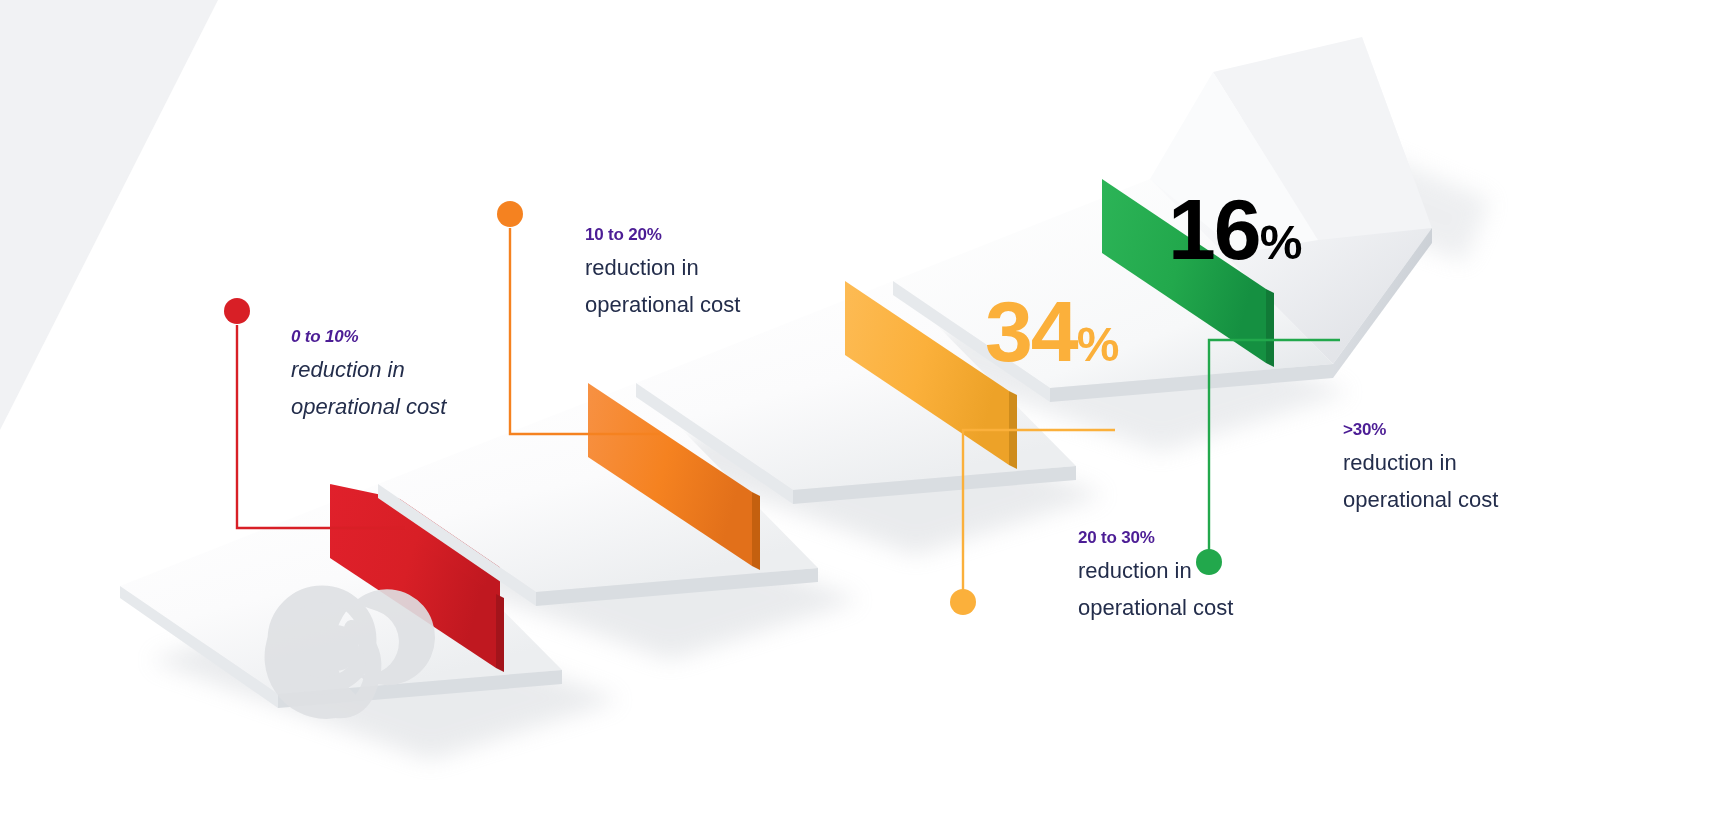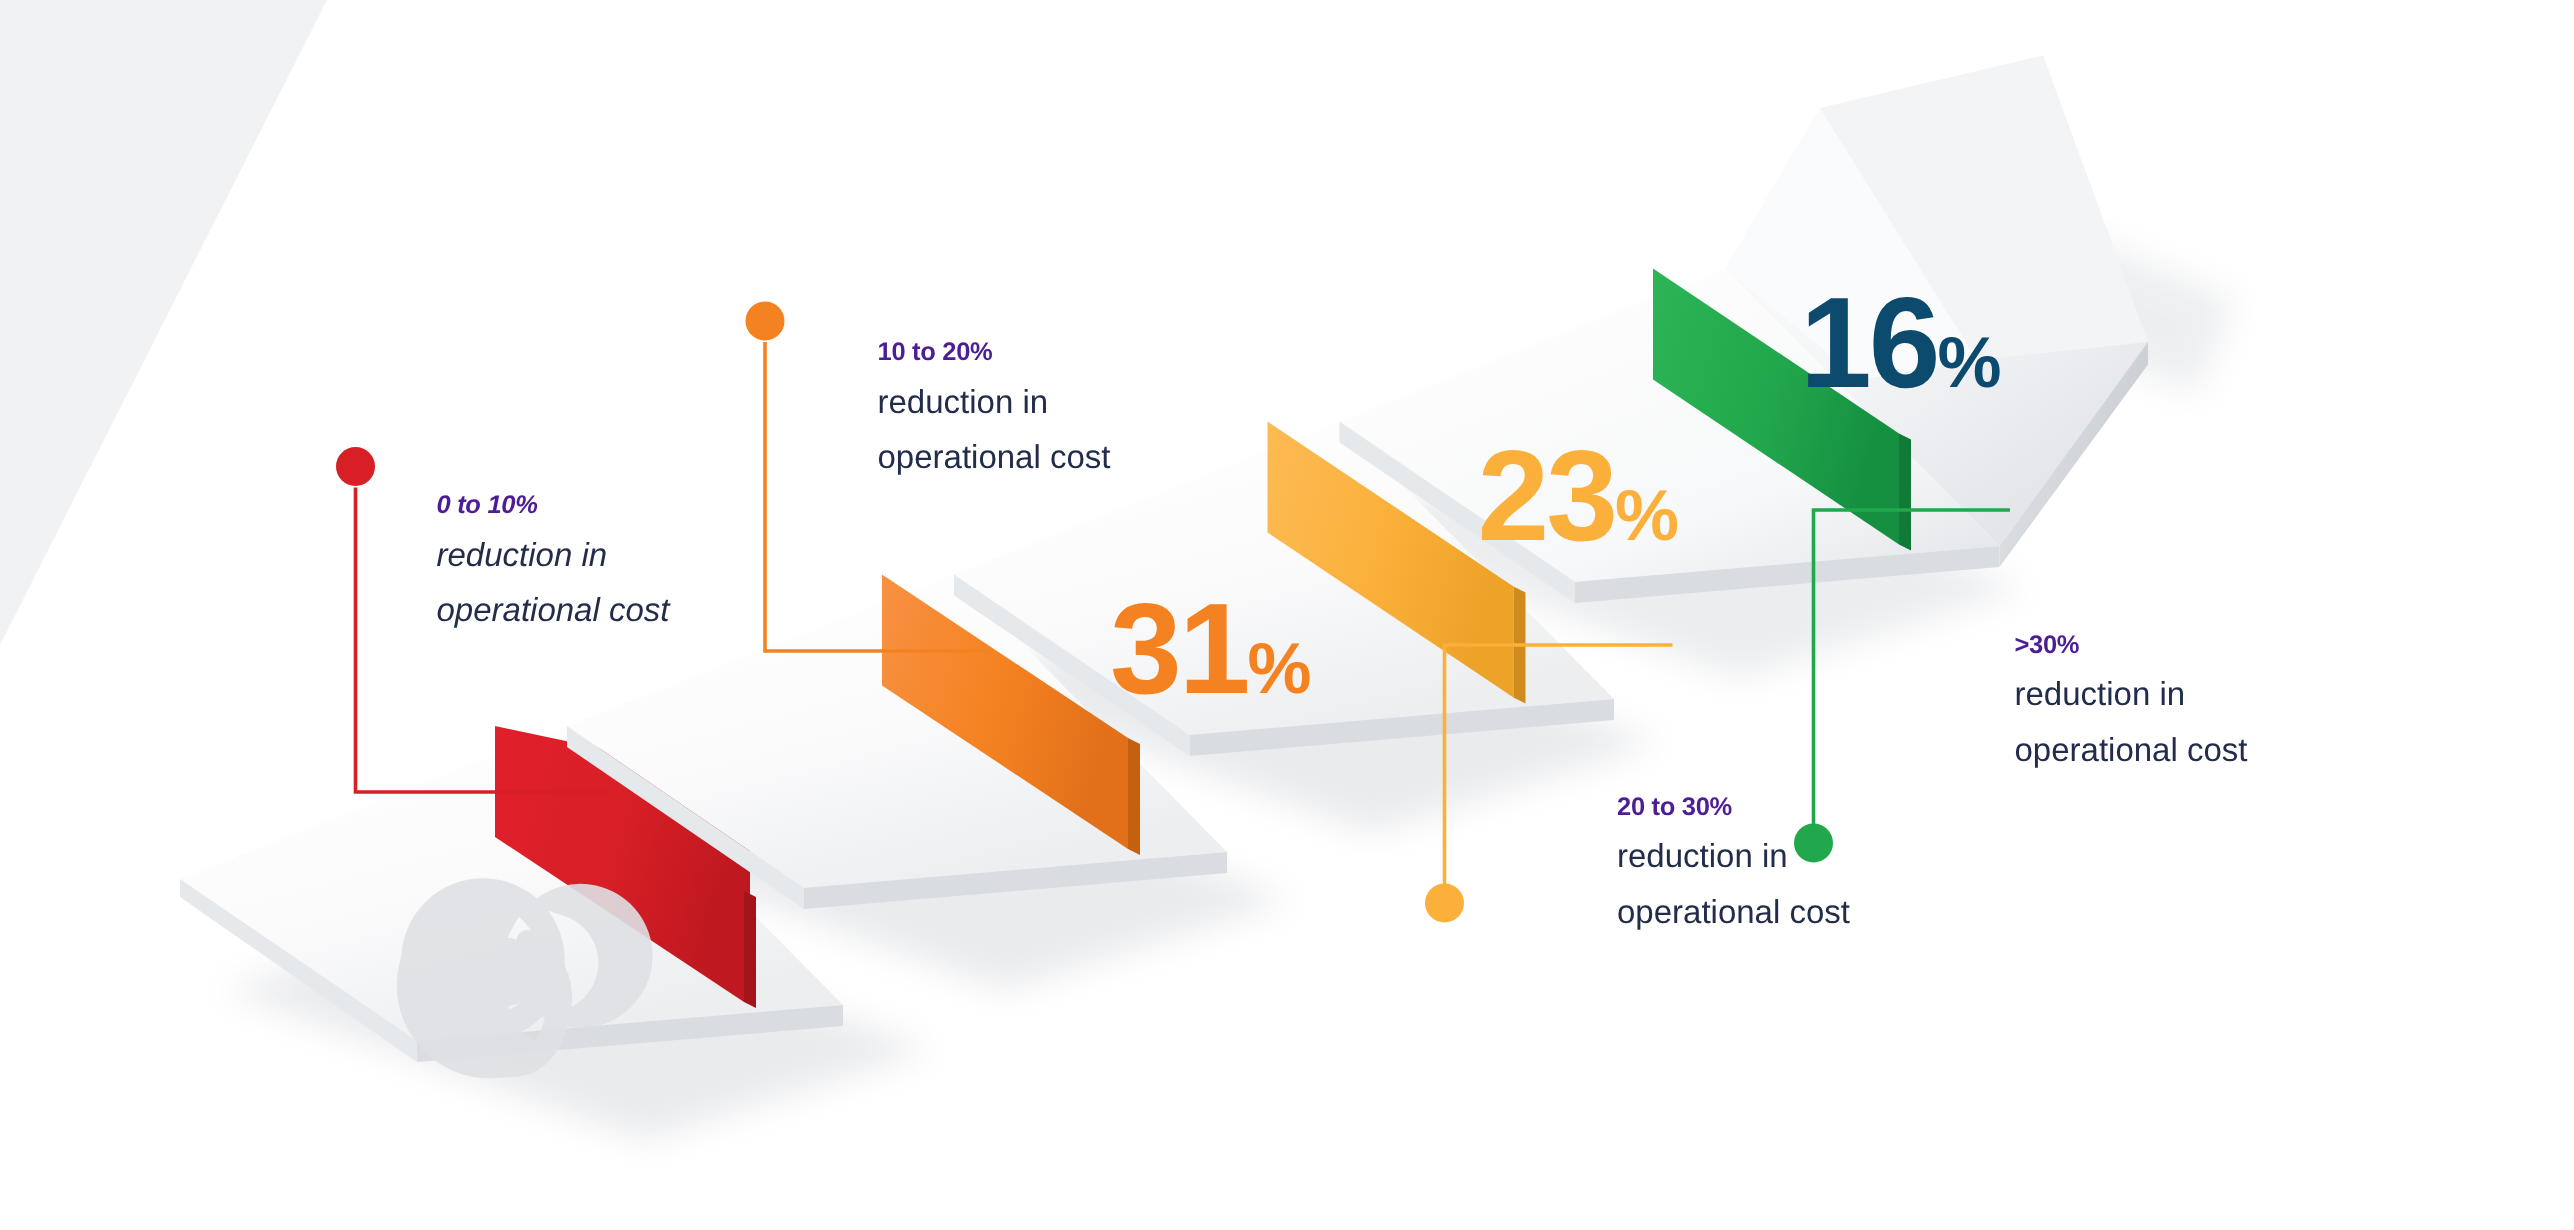--- a/index.html
+++ b/index.html
@@ -211,29 +211,26 @@
       <circle cx="963" cy="602" r="13" fill="#fbb03b"></circle>
     </g>
 
     <g>
       <polyline points="1209,560 1209,340 1340,340" fill="none" stroke="#22a84c" stroke-width="2.4"></polyline>
       <circle cx="1209" cy="562" r="13" fill="#22a84c"></circle>
     </g>
   </svg>
 
 
-  <div class="pct" style="left:740px;top:390px;color:#f58220;">
-    <span class="num">31</span><span class="sym">%</span>
-  </div>
 
   <div class="pct" style="left:985px;top:288px;color:#fbb03b;">
-    <span class="num">23</span><span class="sym">%</span>
-  </div>
-
-  <div class="pct" style="left:1200px;top:186px;color:#0c4a6e;">
+    <span class="num">34</span><span class="sym">%</span>
+  </div>
+
+  <div class="pct" style="left:1168px;top:186px;color:#000000;">
     <span class="num">16</span><span class="sym">%</span>
   </div>
 
   <div class="callout" style="left:291px;top:327px;font-style:italic;">
     <div class="title">0 to 10%</div>
     <div class="sub">reduction in</div>
     <div class="sub">operational cost</div>
   </div>
 
   <div class="callout" style="left:585px;top:225px;">

